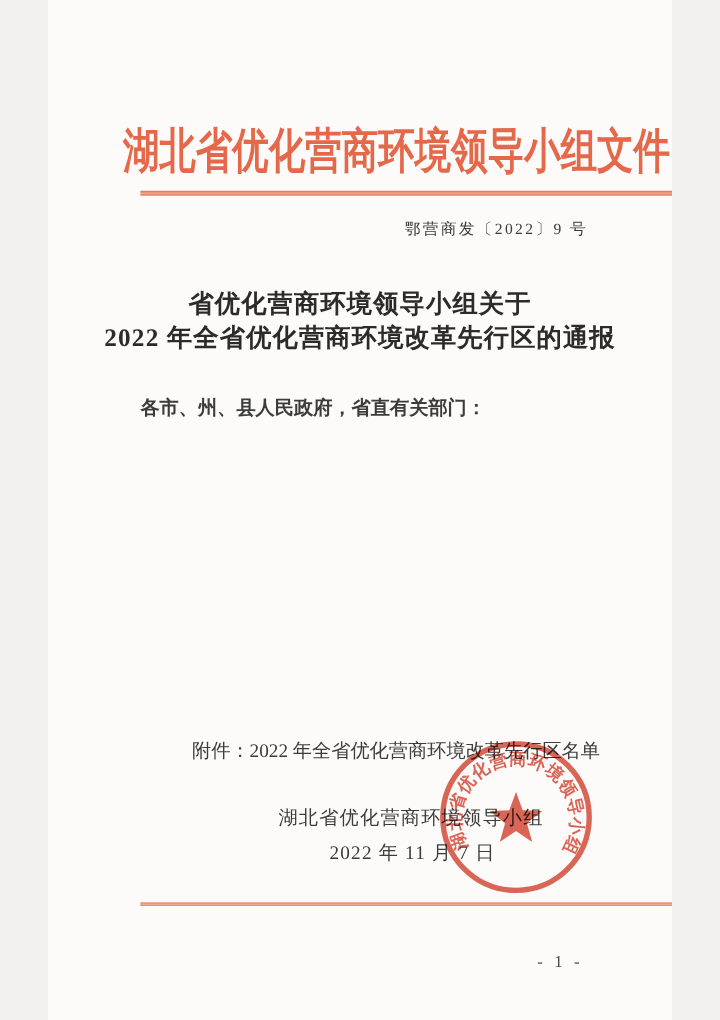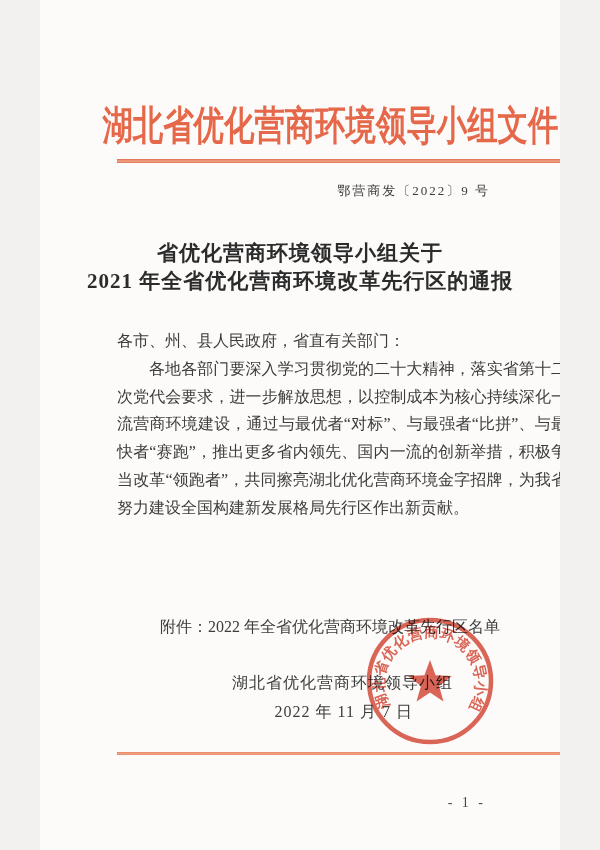--- a/index.html
+++ b/index.html
@@ -32,21 +32,21 @@
   .doc-title{
     position:absolute;top:239px;left:0;width:100%;
     text-align:center;font-weight:700;color:#2b2b2b;
     font-size:21px;line-height:28px;letter-spacing:1px;
   }
   .body-text{
     position:absolute;top:327px;left:77px;width:450px;
     font-size:16px;line-height:27.8px;
     text-align:justify;color:#3c3c3c;
   }
-  .body-text p{margin:0;text-indent:2em;}
+  .body-text p{margin:0;text-indent:2em;font-weight:bold;}
   .body-text p.salutation{text-indent:0;}
   .attachment{
     position:absolute;top:613px;left:109px;
     font-size:16px;line-height:27px;color:#3c3c3c;white-space:nowrap;margin-left:11px;
   }
   .sig-org{
     position:absolute;top:671px;right:107px;
     font-size:16px;line-height:24px;letter-spacing:1px;
     color:#3c3c3c;white-space:nowrap;
   }
@@ -79,26 +79,25 @@
 <div class="page">
 
   <div class="masthead">湖北省优化营商环境领导小组文件</div>
 
   <div class="header-rule"></div>
 
   <div class="doc-number">鄂营商发〔2022〕9 号</div>
 
   <div class="doc-title">
     <div>省优化营商环境领导小组关于</div>
-    <div>2021 年全省优化营商环境改革先行区的通报</div>
+    <div>2022 年全省优化营商环境改革先行区的通报</div>
   </div>
 
   <div class="body-text">
     <p class="salutation">各市、州、县人民政府，省直有关部门：</p>
-    <p>各地各部门要深入学习贯彻党的二十大精神，落实省第十二次党代会要求，进一步解放思想，以控制成本为核心持续深化一流营商环境建设，通过与最优者“对标”、与最强者“比拼”、与最快者“赛跑”，推出更多省内领先、国内一流的创新举措，积极争当改革“领跑者”，共同擦亮湖北优化营商环境金字招牌，为我省努力建设全国构建新发展格局先行区作出新贡献。</p>
   </div>
 
   <div class="attachment">附件：2022 年全省优化营商环境改革先行区名单</div>
 
   <div class="sig-org">湖北省优化营商环境领导小组</div>
 
   <div class="sig-date">2022 年 11 月 7 日</div>
 
   <svg class="seal" viewBox="0 0 140 140" xmlns="http://www.w3.org/2000/svg">
     <circle cx="70" cy="70" r="61" fill="none" stroke="#d43f2e" stroke-width="4.5"></circle>

